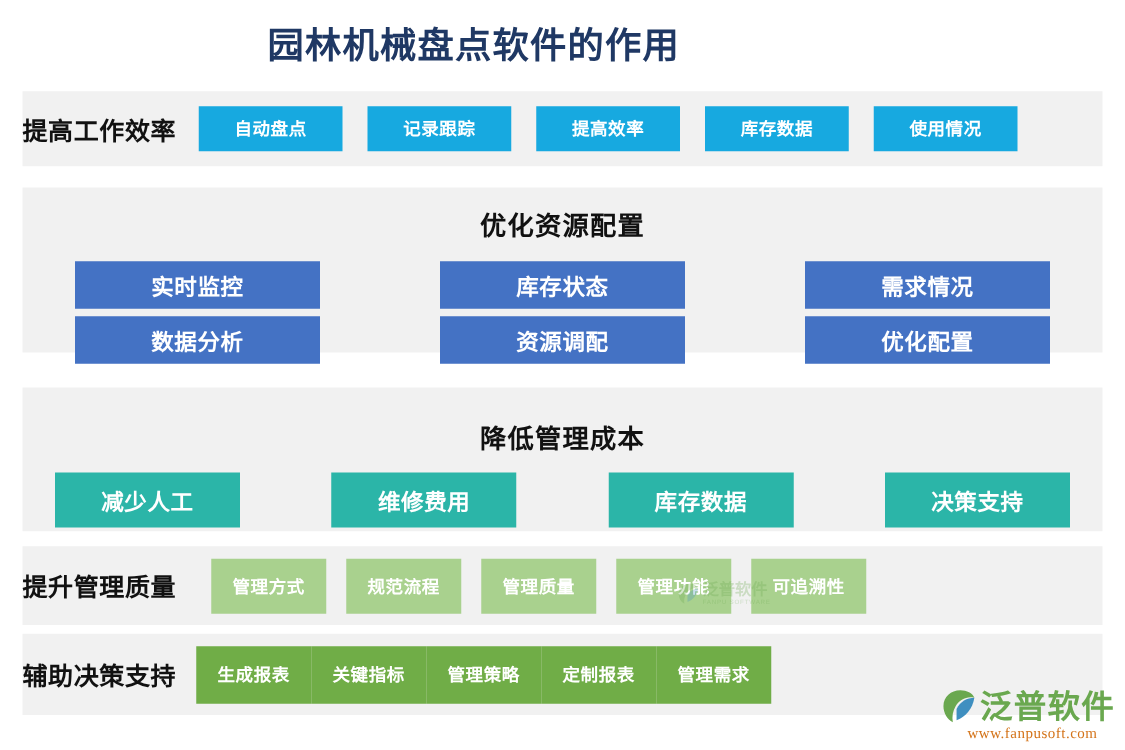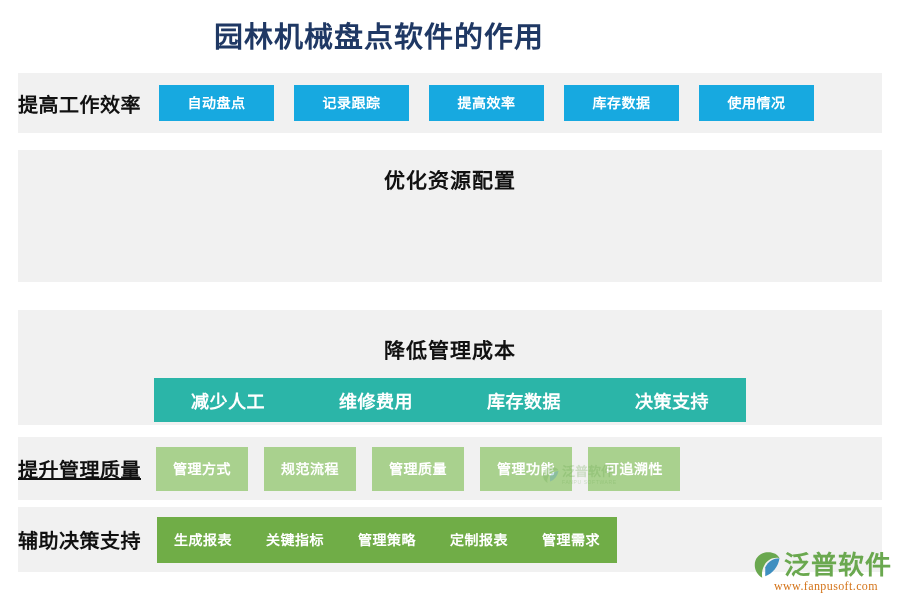--- a/index.html
+++ b/index.html
@@ -81,21 +81,21 @@
   #panel-efficiency .row-label { margin-right: 18px; }
   #panel-efficiency .chip {
     background: #17a9e0;
     width: 115px;
     height: 36px;
     margin-right: 20px;
   }
 
   
   #panel-quality { top: 437px; height: 63px; }
-  #panel-quality .row-label { margin-right: 15px; text-decoration: underline; }
+  #panel-quality .row-label { margin-right: 28px; }
   #panel-quality .chip {
     background: #a9d18e;
     width: 92px;
     height: 44px;
     margin-right: 16px;
   }
 
   
   #panel-decision { top: 507px; height: 65px; }
   #panel-decision .row-label { margin-right: 16px; }
@@ -137,21 +137,21 @@
     justify-content: center;
     white-space: nowrap;
     letter-spacing: 0.5px;
   }
 
   
   #panel-cost { top: 310px; height: 115px; }
   #panel-cost .section-header { padding-top: 24px; }
   .row-4 {
     display: flex;
-    justify-content: center;
+    justify-content: space-between;
     align-items: center;
     margin-top: 14px;
     padding: 0 26px;
     box-sizing: border-box;
   }
   .box-teal {
     background: #2bb5a8;
     width: 148px;
     height: 44px;
     color: #ffffff;
@@ -235,20 +235,28 @@
       <span class="chip">自动盘点</span>
       <span class="chip">记录跟踪</span>
       <span class="chip">提高效率</span>
       <span class="chip">库存数据</span>
       <span class="chip">使用情况</span>
     </div>
   </div>
 
   <div class="panel" id="panel-resource">
     <div class="section-header">优化资源配置</div>
+    <div class="grid-3">
+      <div class="box-blue">实时监控</div>
+      <div class="box-blue">库存状态</div>
+      <div class="box-blue">需求情况</div>
+      <div class="box-blue">数据分析</div>
+      <div class="box-blue">资源调配</div>
+      <div class="box-blue">优化配置</div>
+    </div>
   </div>
 
   <div class="panel" id="panel-cost">
     <div class="section-header">降低管理成本</div>
     <div class="row-4">
       <div class="box-teal">减少人工</div>
       <div class="box-teal">维修费用</div>
       <div class="box-teal">库存数据</div>
       <div class="box-teal">决策支持</div>
     </div>

